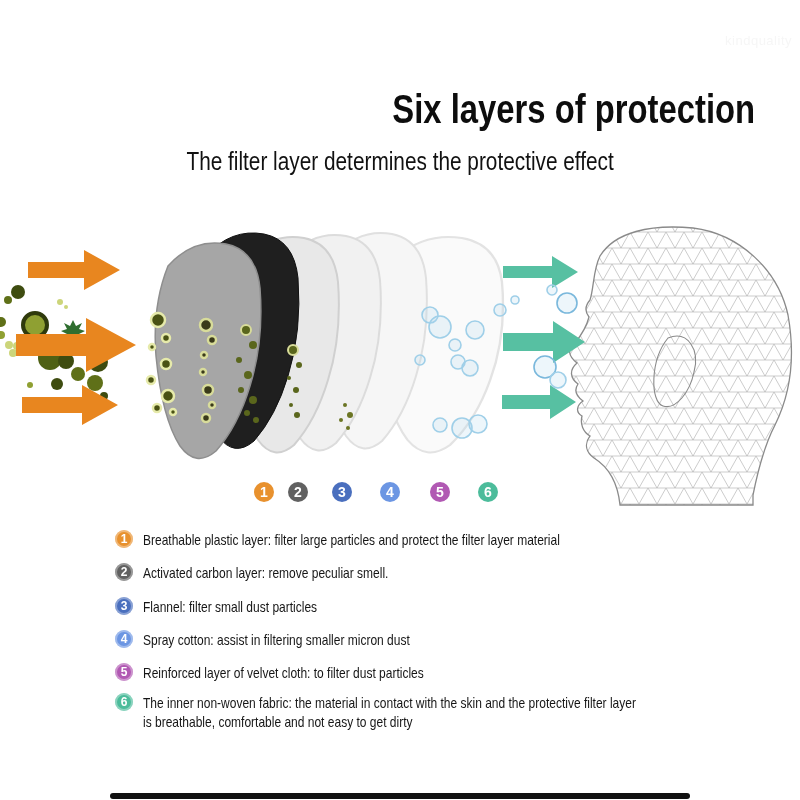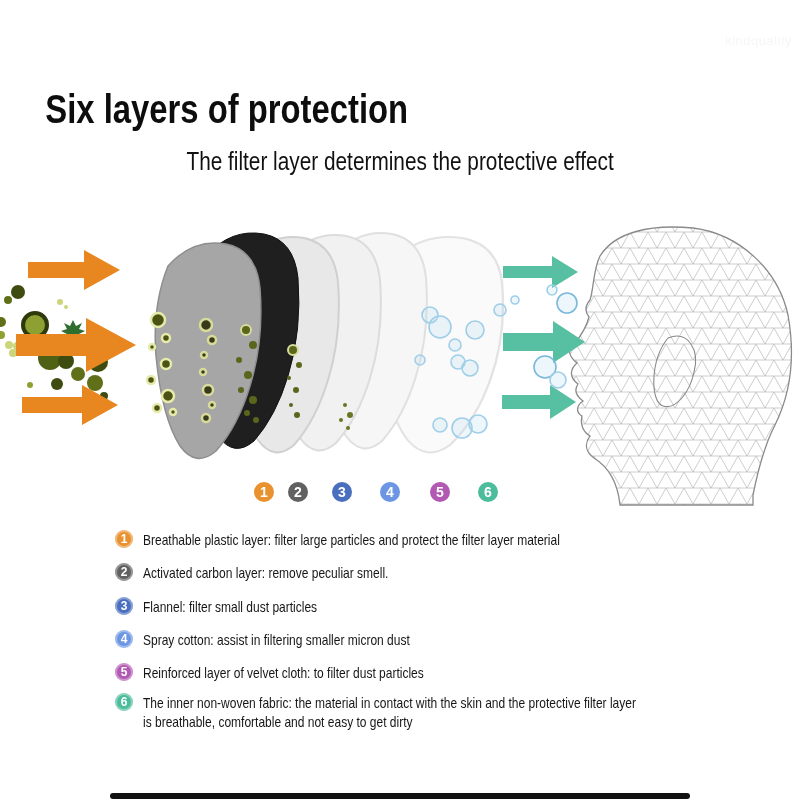--- a/index.html
+++ b/index.html
@@ -4,21 +4,21 @@
 <style>
   html,body{margin:0;padding:0;}
   body{
     width:800px;height:800px;position:relative;background:#ffffff;
     font-family:"Liberation Sans", sans-serif;color:#1a1a1a;overflow:hidden;
   }
   .watermark{
     position:absolute;top:33px;right:8px;font-size:13px;color:#f6f6f6;
     letter-spacing:.5px;
   }
-  .title-wrap{position:absolute;top:86px;left:0;width:800px;text-align:left;}
+  .title-wrap{position:absolute;top:86px;left:0;width:800px;text-align:right;}
   .title{
     display:inline-block;font-size:41px;font-weight:bold;color:#0d0d0d;
     transform:scaleX(0.80);transform-origin:50% 50%;white-space:nowrap;
   }
   .subtitle-wrap{position:absolute;top:146px;left:0;width:800px;text-align:center;}
   .subtitle{
     display:inline-block;font-size:26px;color:#111;transform:scaleX(0.80);
     transform-origin:50% 50%;white-space:nowrap;
   }
   .illustration{position:absolute;top:200px;left:0;width:800px;height:320px;}

